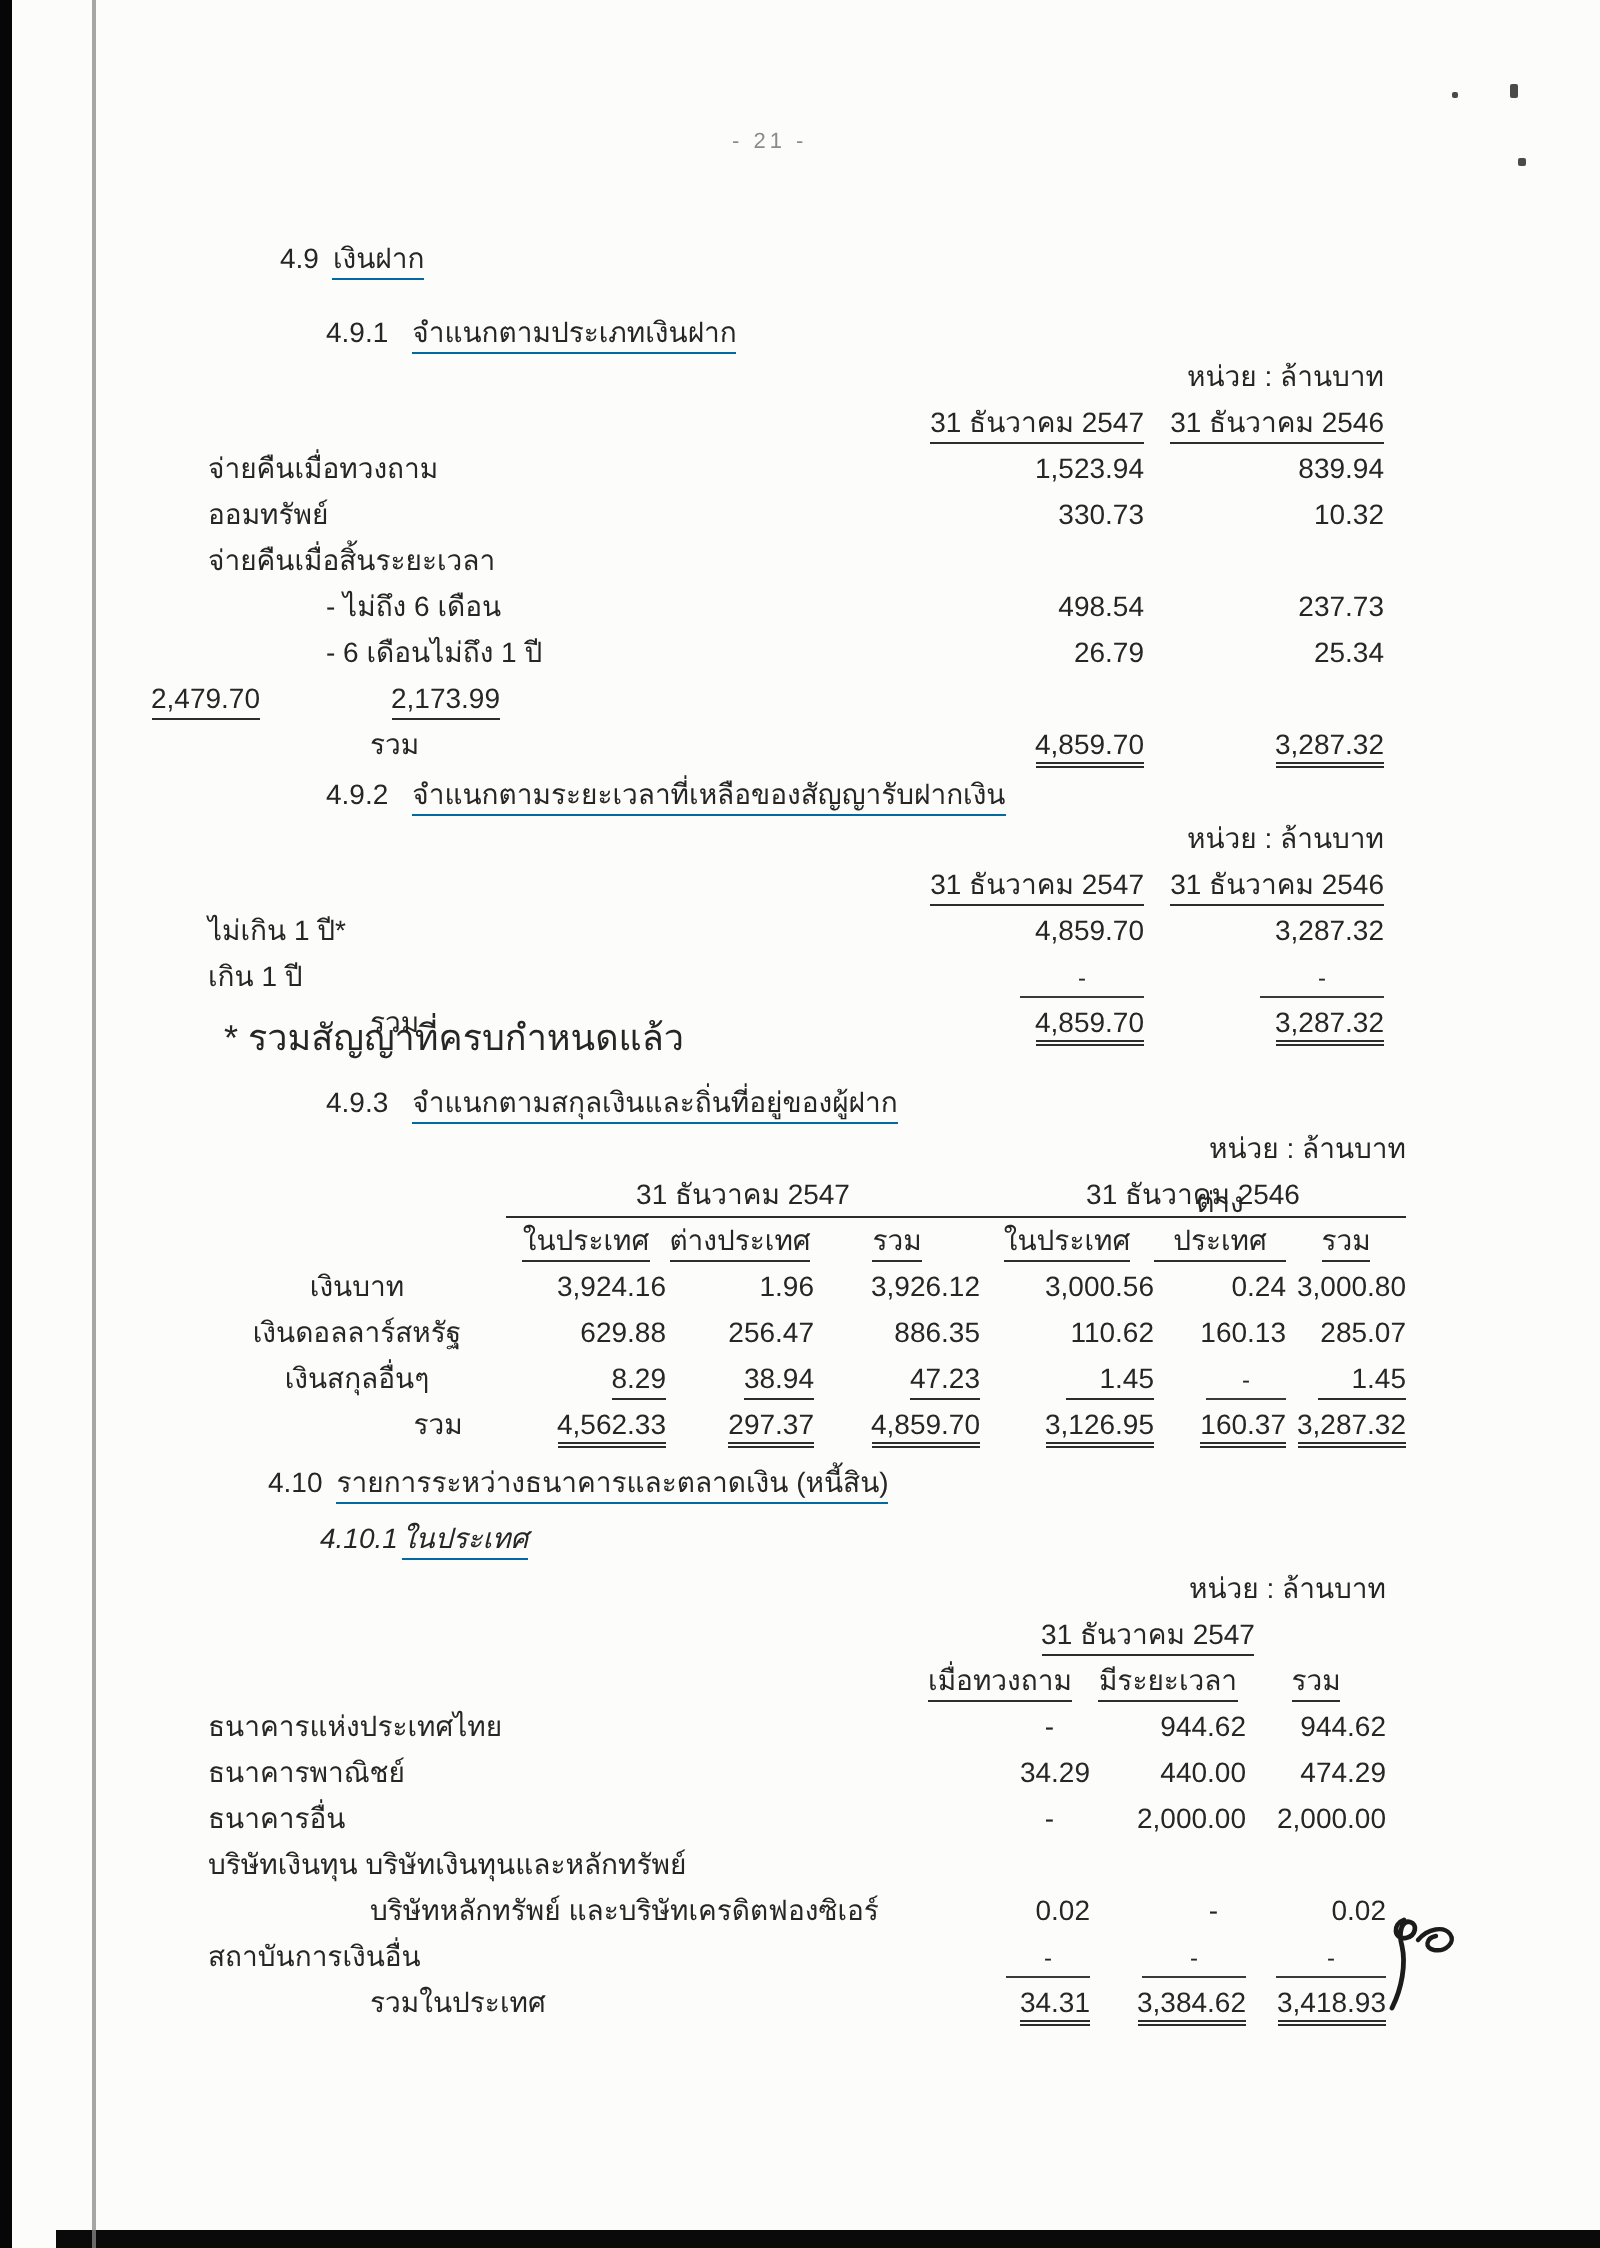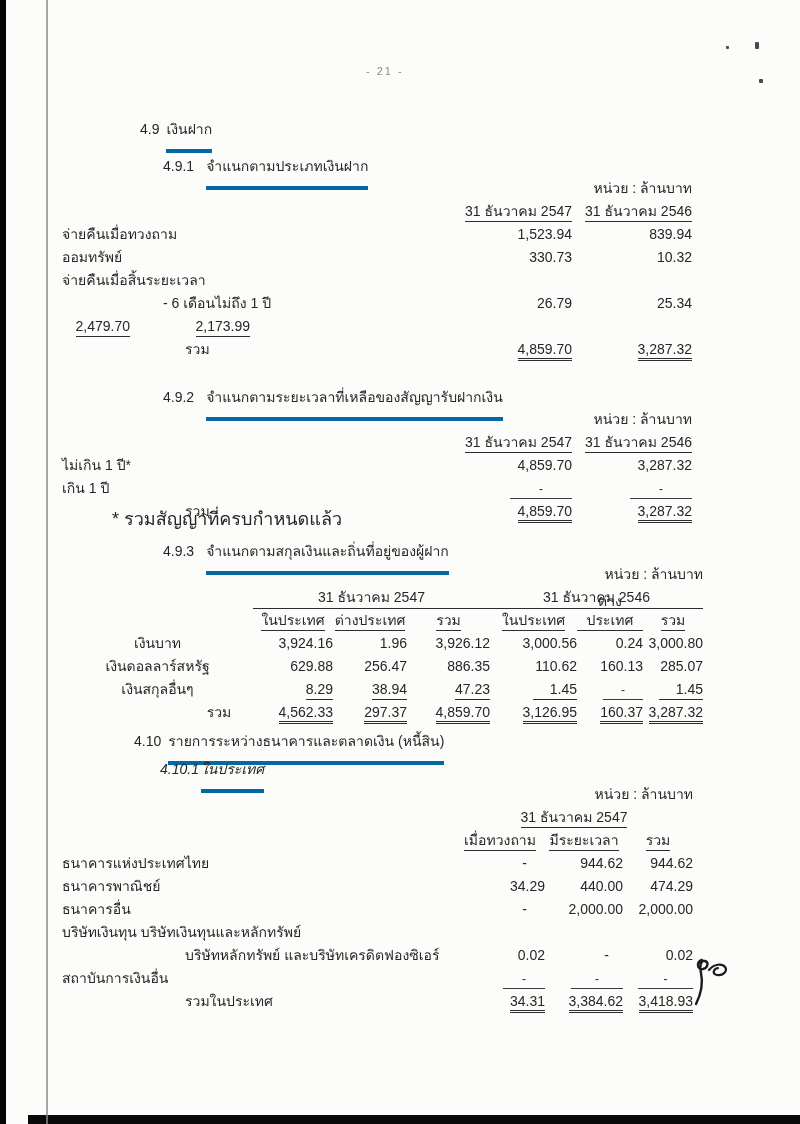--- a/index.html
+++ b/index.html
@@ -12,24 +12,24 @@
   }
   .abs { position:absolute; }
   
   .edge-left  { left:0; top:0; width:6px; height:1124px; background:#060606; }
   .edge-bottom{ left:28px; top:1115px; width:772px; height:9px; background:#0a0a0a; }
   .scan-line  { left:46px; top:0; width:2px; height:1124px; background:#8a8a88; opacity:.75; }
   .speck { background:#4a4a4a; border-radius:1px; }
   .page-number { color:#8b8b8b; font-size:11px; letter-spacing:2px; }
   
   .hnum { margin-right:7px; }
-  .htitle { border-bottom:4px solid #0369a1; padding-bottom:12px; }
+  .htitle { border-bottom:1px solid #0369a1; padding-bottom:2px; }
   
   .r { display:flex; height:23px; align-items:flex-end; }
-  .lbl { flex:1; padding-left:62px; }
+  .lbl { flex:1; padding-left:104px; }
   .lbl.ind1 { padding-left:163px; }
   .lbl.ind2 { padding-left:185px; }
   .c { text-align:right; }
   .c.ctr { text-align:center; }
   .u  { border-bottom:1px solid #2d2d2d; display:inline-block; line-height:19px; }
   .uu { border-bottom:3px double #2d2d2d; display:inline-block; line-height:18px; }
   .dashline { display:inline-block; text-align:center; border-bottom:1px solid #3a3a3a; line-height:17px; font-size:12px; }
   .dash-pad { padding-right:18px; }
   .unit-row { text-align:right; height:22px; }
   
@@ -92,20 +92,25 @@
       <div class="lbl"><span>ออมทรัพย์</span></div>
       <div class="c c1"><span>330.73</span></div>
       <div class="c c2"><span>10.32</span></div>
     </div>
     <div class="r">
       <div class="lbl"><span>จ่ายคืนเมื่อสิ้นระยะเวลา</span></div>
       <div class="c c1"></div>
         <div class="c c2"></div>
     </div>
     <div class="r">
+      <div class="lbl ind1"><span>- ไม่ถึง 6 เดือน</span></div>
+      <div class="c c1"><span>498.54</span></div>
+      <div class="c c2"><span>237.73</span></div>
+    </div>
+    <div class="r">
       <div class="lbl ind1"><span>- 6 เดือนไม่ถึง 1 ปี</span></div>
       <div class="c c1"><span>26.79</span></div>
       <div class="c c2"><span>25.34</span></div>
     </div>
     <div class="r">
       <div class="c c1"><span class="u">2,479.70</span></div>
       <div class="c c2"><span class="u">2,173.99</span></div>
     </div>
     <div class="r">
       <div class="lbl ind2"><span>รวม</span></div>

